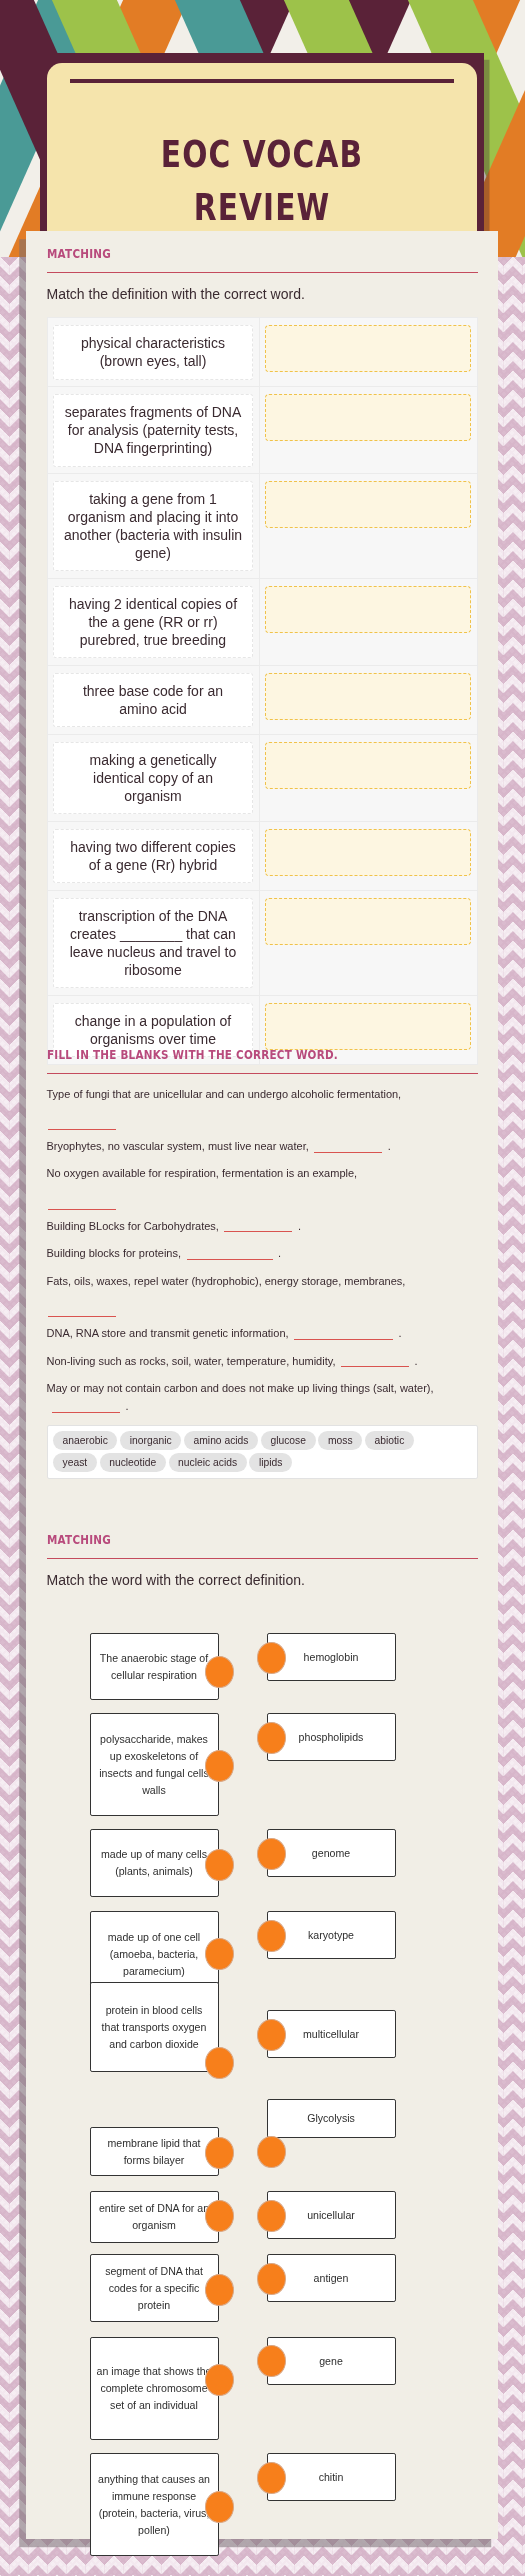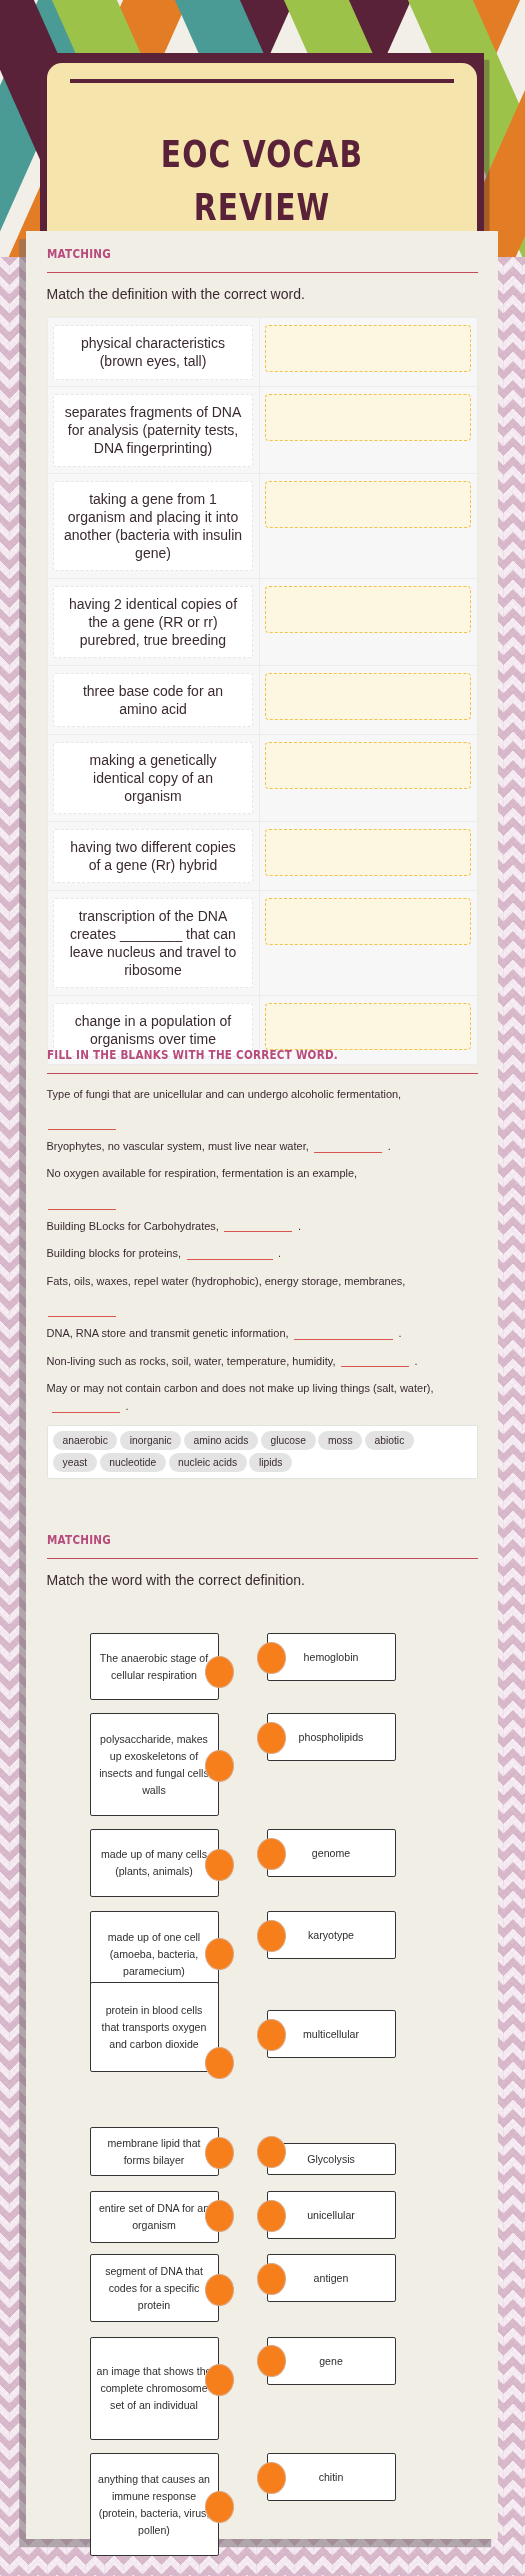--- a/index.html
+++ b/index.html
@@ -282,21 +282,21 @@
     <div class="cm-box" style="left:220px; top:379px; width:129px; height:48px;">karyotype</div>
     <div class="cm-dot" style="left:210px; top:388px;"></div>
 
     <div class="cm-box" style="left:43px; top:450px; width:129px; height:90px;">protein in blood cells that transports oxygen and carbon dioxide</div>
     <div class="cm-dot" style="left:158px; top:515px;"></div>
     <div class="cm-box" style="left:220px; top:478px; width:129px; height:48px;">multicellular</div>
     <div class="cm-dot" style="left:210px; top:487px;"></div>
 
     <div class="cm-box" style="left:43px; top:595px; width:129px; height:49px;">membrane lipid that forms bilayer</div>
     <div class="cm-dot" style="left:158px; top:605px;"></div>
-    <div class="cm-box" style="left:220px; top:611px; width:129px; height:32px;">Glycolysis</div>
+    <div class="cm-box" style="left:220px; top:567px; width:129px; height:39px;">Glycolysis</div>
     <div class="cm-dot" style="left:210px; top:604px;"></div>
 
     <div class="cm-box" style="left:43px; top:659px; width:129px; height:52px;">entire set of DNA for an organism</div>
     <div class="cm-dot" style="left:158px; top:668px;"></div>
     <div class="cm-box" style="left:220px; top:659px; width:129px; height:48px;">unicellular</div>
     <div class="cm-dot" style="left:210px; top:668px;"></div>
 
     <div class="cm-box" style="left:43px; top:722px; width:129px; height:68px;">segment of DNA that codes for a specific protein</div>
     <div class="cm-dot" style="left:158px; top:742px;"></div>
     <div class="cm-box" style="left:220px; top:722px; width:129px; height:48px;">antigen</div>

